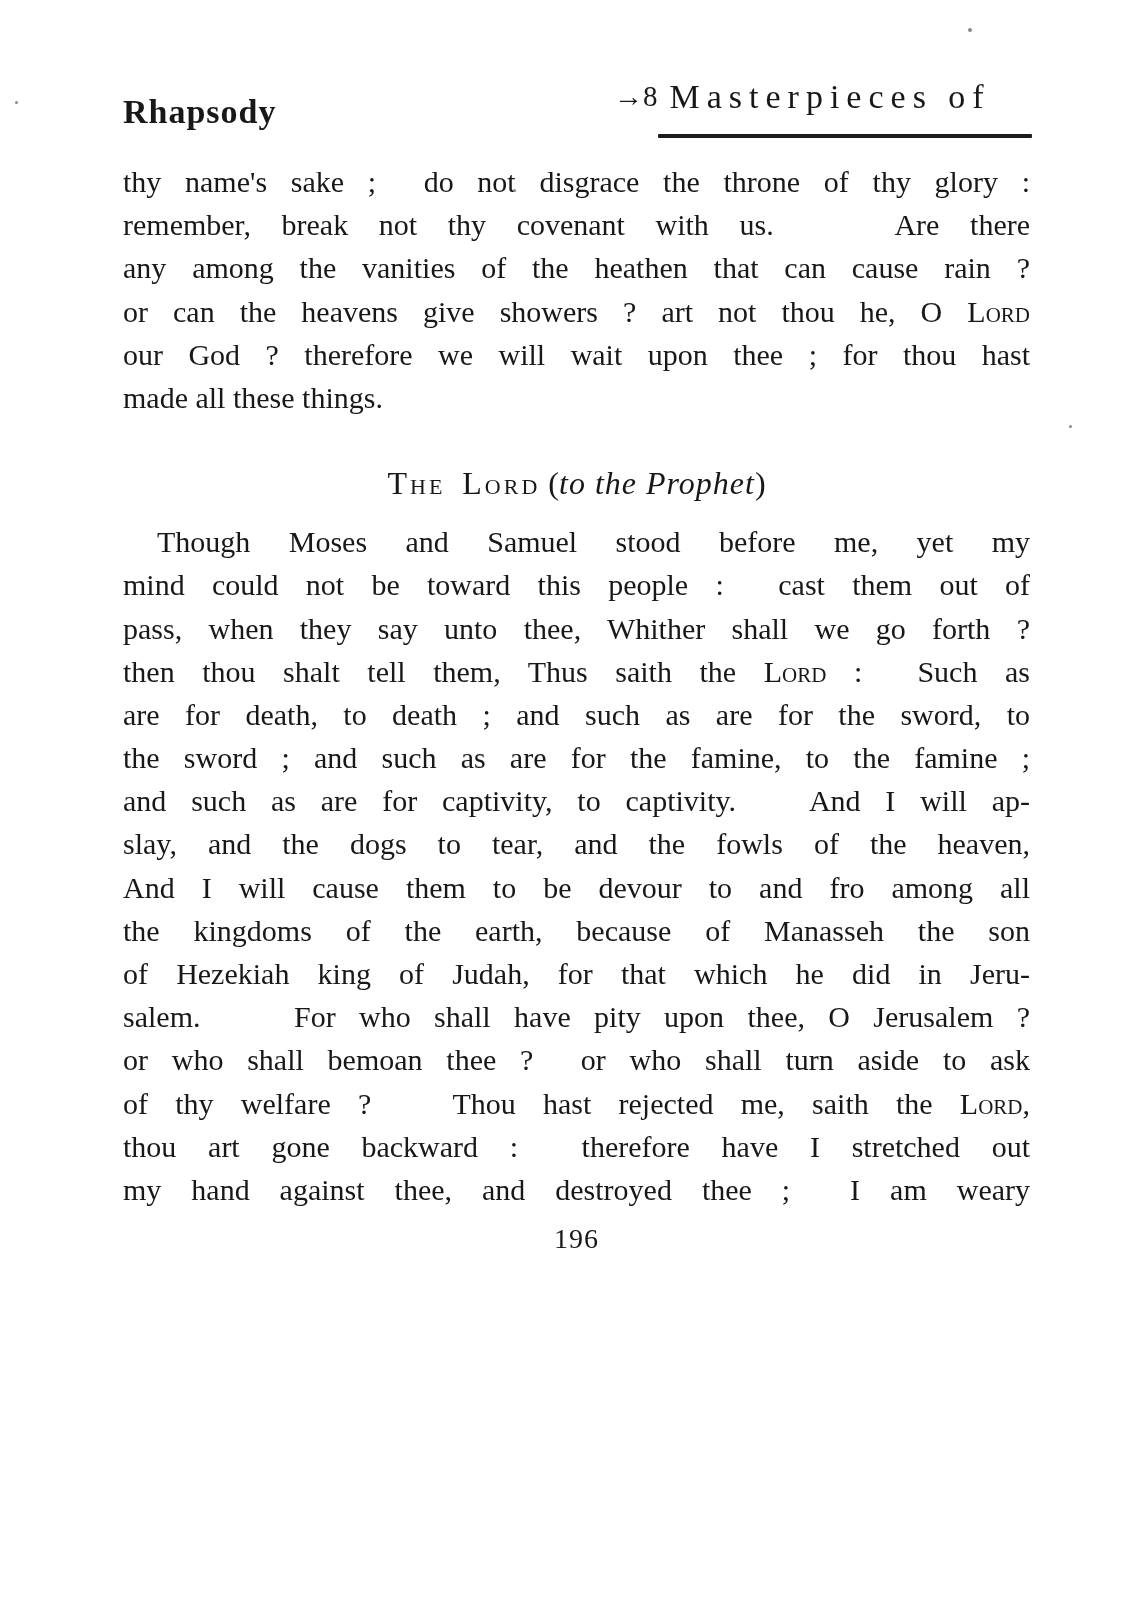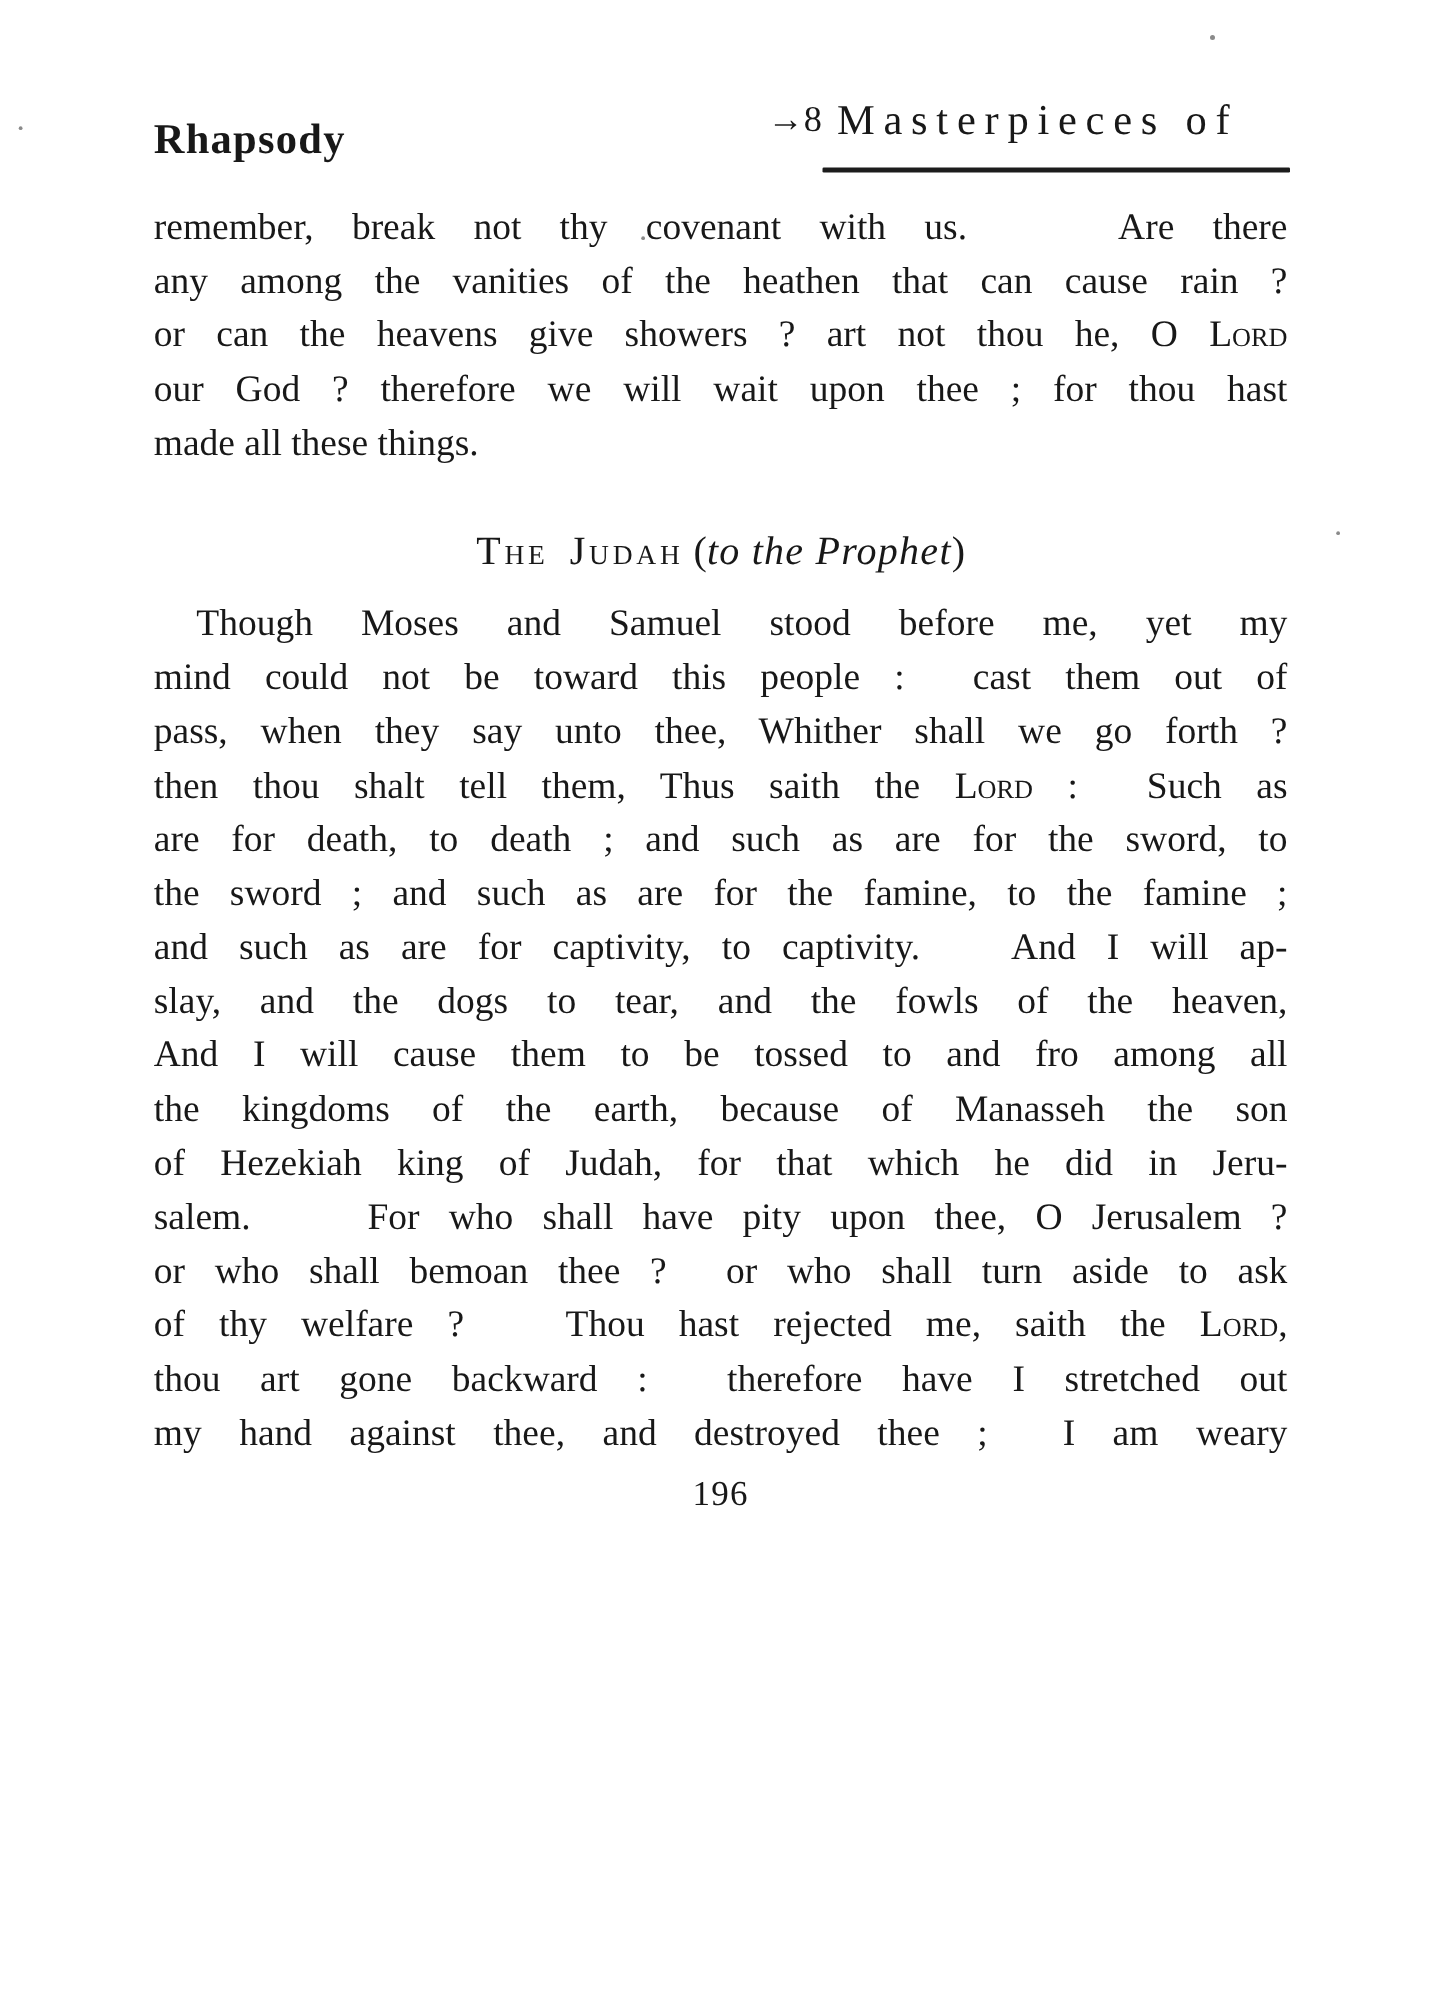--- a/index.html
+++ b/index.html
@@ -114,37 +114,38 @@
 
 <div class="running-head-right">
   <span class="ornament">→8</span><span class="head-title">Masterpieces of</span>
 </div>
 
 <div class="header-rule"></div>
 
 <main class="text-block">
   <div>
       <div class="para">
+        <div class="line">thy name's sake ;  do not disgrace the throne of thy glory :</div>
         <div class="line">remember, break not thy covenant with us.    Are there</div>
         <div class="line">any among the vanities of the heathen that can cause rain ?</div>
         <div class="line">or can the heavens give showers ? art not thou he, O <span class="sc">Lord</span></div>
         <div class="line">our God ? therefore we will wait upon thee ; for thou hast</div>
         <div class="line endline">made all these things.</div>
       </div>
-      <div class="section-heading"><span class="sc">The Judah</span> (<em>to the Prophet</em>)</div>
+      <div class="section-heading"><span class="sc">The Lord</span> (<em>to the Prophet</em>)</div>
       <div class="para">
         <div class="line indent">Though Moses and Samuel stood before me, yet my</div>
         <div class="line">mind could not be toward this people :  cast them out of</div>
         <div class="line">pass, when they say unto thee, Whither shall we go forth ?</div>
         <div class="line">then thou shalt tell them, Thus saith the <span class="sc">Lord</span> :  Such as</div>
         <div class="line">are for death, to death ; and such as are for the sword, to</div>
         <div class="line">the sword ; and such as are for the famine, to the famine ;</div>
         <div class="line">and such as are for captivity, to captivity.   And I will ap-</div>
         <div class="line">slay, and the dogs to tear, and the fowls of the heaven,</div>
-        <div class="line">And I will cause them to be tossed to and fro among all</div>
+        <div class="line">And I will cause them to be devour to and fro among all</div>
         <div class="line">the kingdoms of the earth, because of Manasseh the son</div>
         <div class="line">of Hezekiah king of Judah, for that which he did in Jeru-</div>
         <div class="line">salem.    For who shall have pity upon thee, O Jerusalem ?</div>
         <div class="line">or who shall bemoan thee ?  or who shall turn aside to ask</div>
         <div class="line">of thy welfare ?   Thou hast rejected me, saith the <span class="sc">Lord</span>,</div>
         <div class="line">thou art gone backward :  therefore have I stretched out</div>
         <div class="line">my hand against thee, and destroyed thee ;  I am weary</div>
       </div>
     </div>
   <div class="page-number">196</div>

